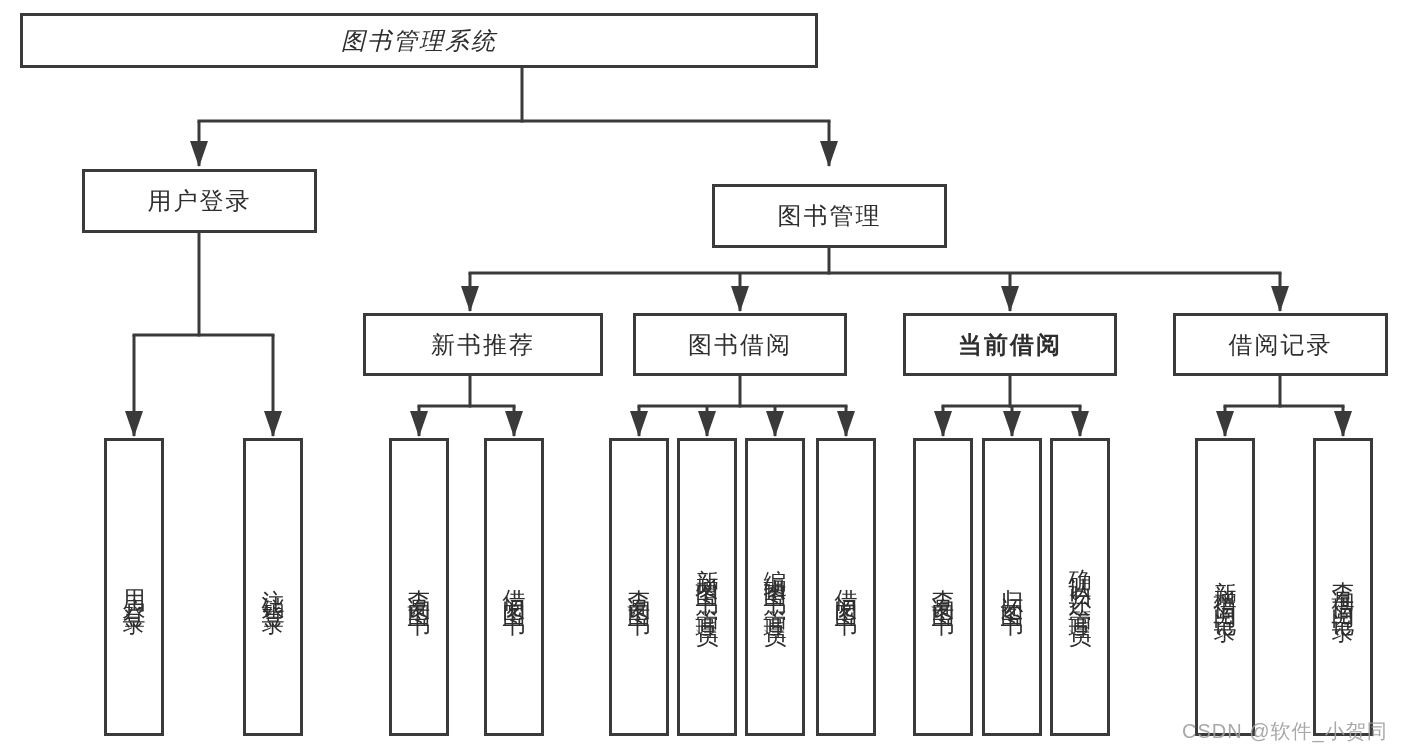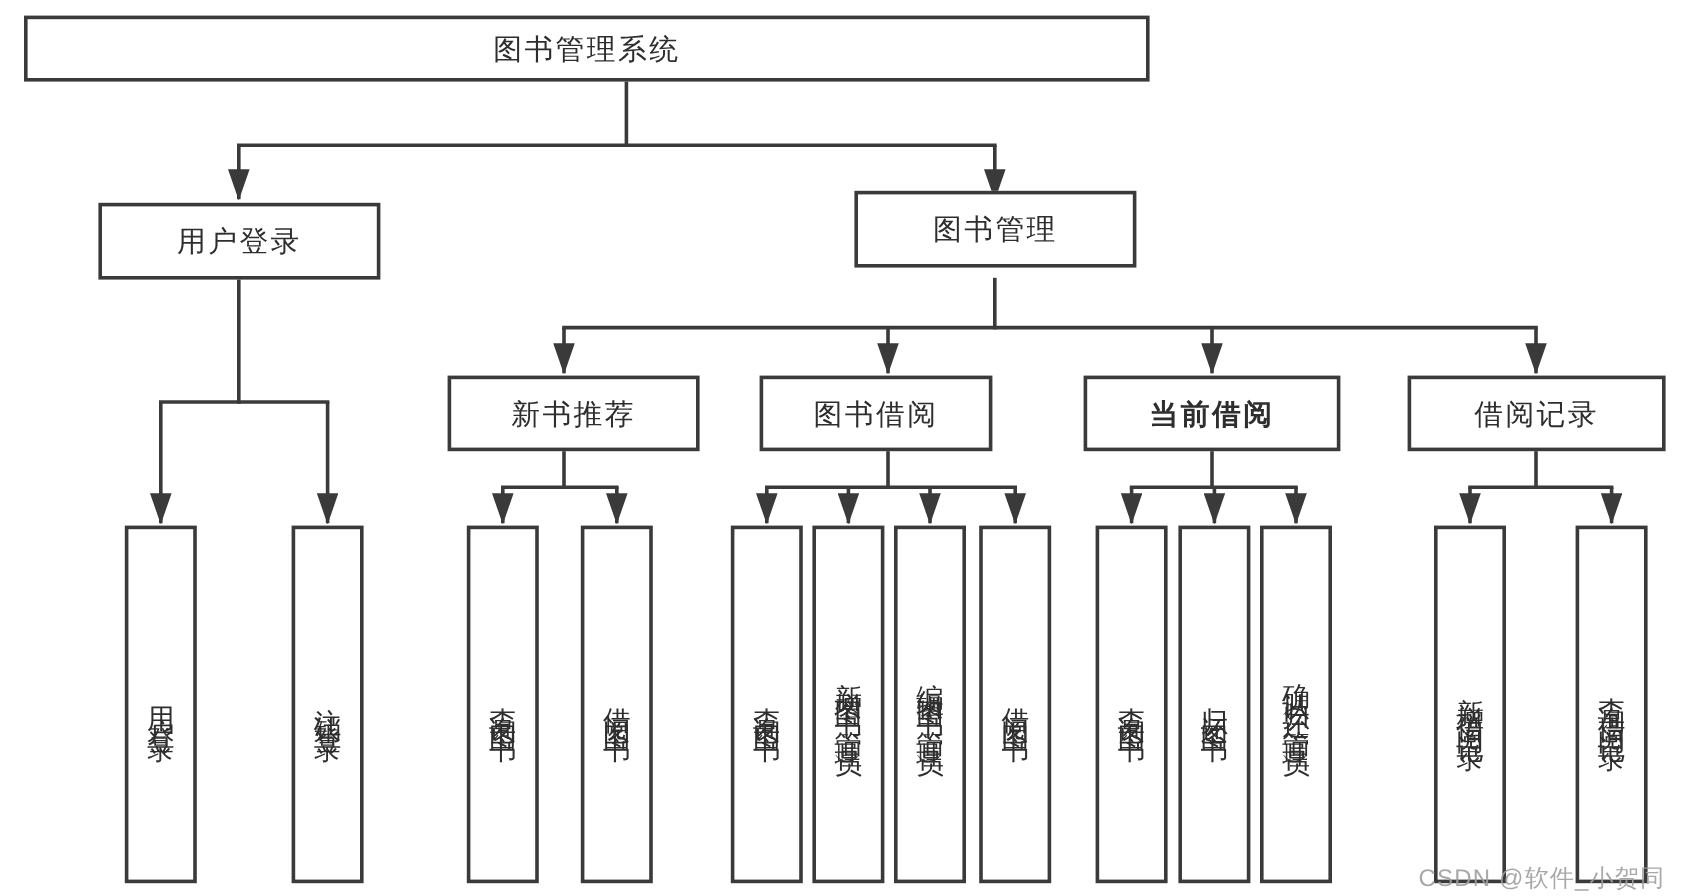--- a/index.html
+++ b/index.html
@@ -99,27 +99,27 @@
     </g>
 
     <g stroke="#3a3a3a" stroke-width="3" fill="none">
       <path d="M1280 376 V406" stroke-linecap="square"></path>
       <path d="M1225 406 H1343" stroke-linecap="square"></path>
       <line x1="1225" y1="406" x2="1225" y2="436" marker-end="url(#arrow)"></line>
       <line x1="1343" y1="406" x2="1343" y2="436" marker-end="url(#arrow)"></line>
     </g>
   </svg>
 
-  <div class="node h-node" style="left:20px; top:13px; width:938px; height:55px;">图书管理系统</div>
+  <div class="node h-node" style="left:20px; top:13px; width:798px; height:55px;font-style:italic;">图书管理系统</div>
 
   <div class="node h-node" style="left:82px; top:169px; width:235px; height:64px;">用户登录</div>
-  <div class="node h-node" style="left:712px; top:159px; width:235px; height:64px;">图书管理</div>
+  <div class="node h-node" style="left:712px; top:184px; width:235px; height:64px;">图书管理</div>
 
-  <div class="node h-node" style="left:373px; top:313px; width:210px; height:63px;">新书推荐</div>
-  <div class="node h-node" style="left:633px; top:313px; width:194px; height:63px;">图书借阅</div>
+  <div class="node h-node" style="left:363px; top:313px; width:240px; height:63px;">新书推荐</div>
+  <div class="node h-node" style="left:633px; top:313px; width:214px; height:63px;">图书借阅</div>
   <div class="node h-node" style="left:903px; top:313px; width:214px; height:63px;font-weight:bold;">当前借阅</div>
   <div class="node h-node" style="left:1173px; top:313px; width:215px; height:63px;">借阅记录</div>
 
   <div class="node v-node" style="left:104px; top:438px; width:60px; height:298px;">用户登录</div>
   <div class="node v-node" style="left:243px; top:438px; width:60px; height:298px;">注销登录</div>
   <div class="node v-node" style="left:389px; top:438px; width:60px; height:298px;">查询图书</div>
   <div class="node v-node" style="left:484px; top:438px; width:60px; height:298px;">借阅图书</div>
   <div class="node v-node" style="left:609px; top:438px; width:60px; height:298px;">查询图书</div>
   <div class="node v-node" style="left:677px; top:438px; width:60px; height:298px;">新增图书（管理员）</div>
   <div class="node v-node" style="left:745px; top:438px; width:60px; height:298px;">编辑图书（管理员）</div>

